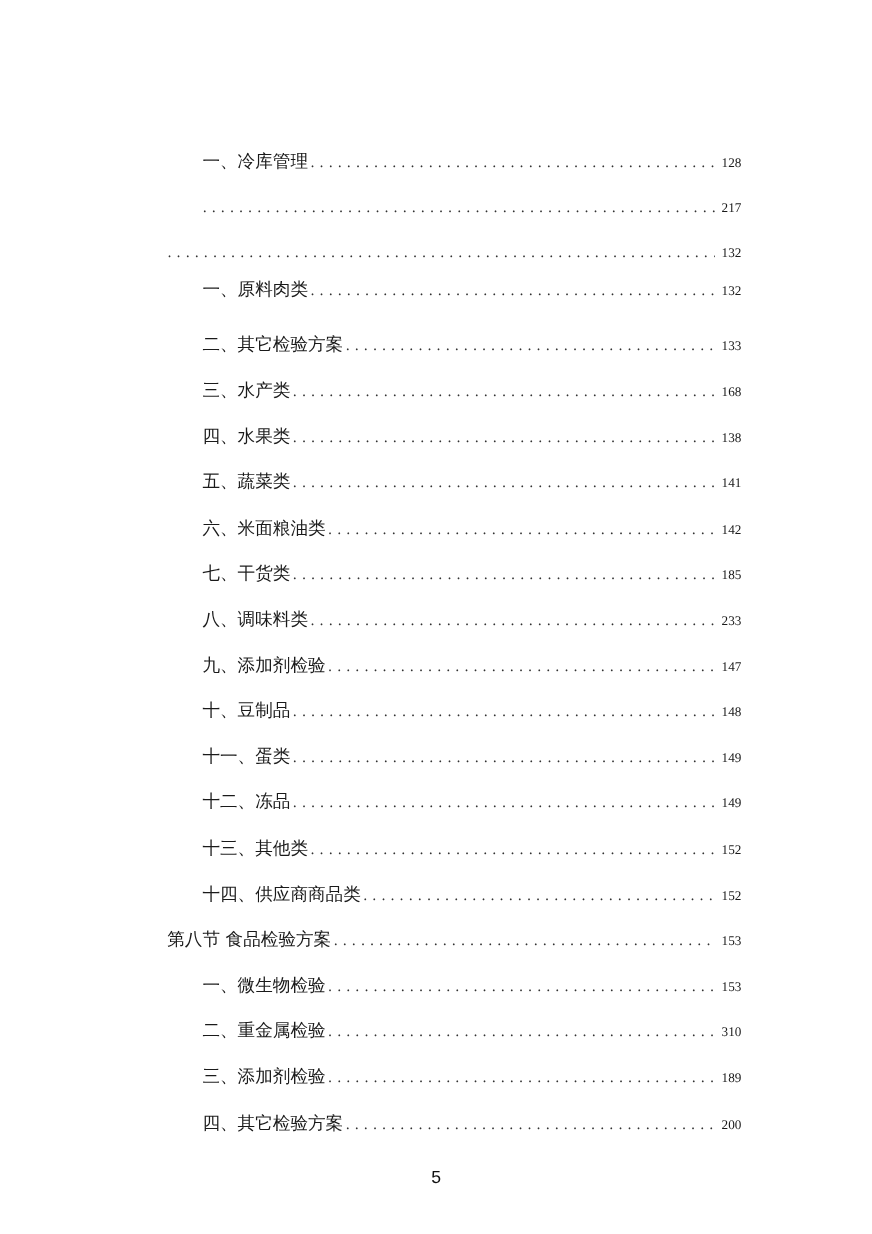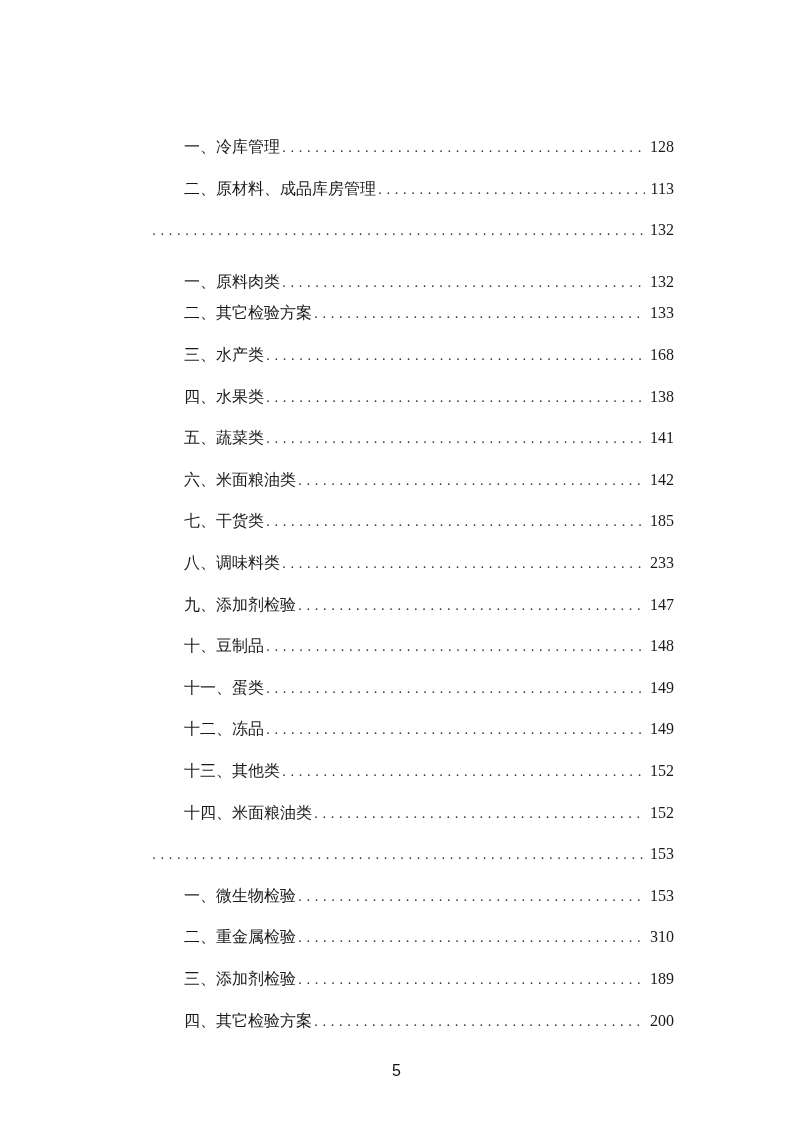--- a/index.html
+++ b/index.html
@@ -56,21 +56,21 @@
       text-align: left;
     }
     .toc-leader::before {
       content: ". . . . . . . . . . . . . . . . . . . . . . . . . . . . . . . . . . . . . . . . . . . . . . . . . . . . . . . . . . . . . . . . . . . . . . . . . . . . . . . . . . . . . . . . . . . . . . . . . . . . . . . . . . . . . . . . . . . . . . . . . . . . . . .";
       letter-spacing: 0;
     }
     .toc-page {
       flex: 0 0 auto;
       padding-left: 6px;
       font-family: "Liberation Serif", "DejaVu Serif", serif;
-      font-size: 16px;
+      font-size: 12px;
     }
     .page-number {
       position: absolute;
       left: 0;
       width: 793px;
       top: 1032px;
       text-align: center;
       font-family: "Liberation Sans", "DejaVu Sans", sans-serif;
       font-size: 16px;
       color: #111;
@@ -82,31 +82,30 @@
 <div class="page">
   <div class="toc">
 
     <div class="toc-entry level-2" style="top:9px">
       <span class="toc-title">一、冷库管理</span>
       <span class="toc-leader"></span>
       <span class="toc-page">128</span>
     </div>
 
     <div class="toc-entry level-2" style="top:51px">
-      <span class="toc-title">二、原材料、成品库房管理</span>
-      <span class="toc-leader"></span>
-      <span class="toc-page">113</span>
+      <span class="toc-leader"></span>
+      <span class="toc-page">217</span>
     </div>
 
     <div class="toc-entry level-1" style="top:92px">
       <span class="toc-leader"></span>
       <span class="toc-page">132</span>
     </div>
 
-    <div class="toc-entry level-2" style="top:144px">
+    <div class="toc-entry level-2" style="top:125px">
       <span class="toc-title">一、原料肉类</span>
       <span class="toc-leader"></span>
       <span class="toc-page">132</span>
     </div>
 
     <div class="toc-entry level-2" style="top:175px">
       <span class="toc-title">二、其它检验方案</span>
       <span class="toc-leader"></span>
       <span class="toc-page">133</span>
     </div>
@@ -171,26 +170,27 @@
       <span class="toc-page">149</span>
     </div>
 
     <div class="toc-entry level-2" style="top:633px">
       <span class="toc-title">十三、其他类</span>
       <span class="toc-leader"></span>
       <span class="toc-page">152</span>
     </div>
 
     <div class="toc-entry level-2" style="top:675px">
-      <span class="toc-title">十四、米面粮油类</span>
+      <span class="toc-title">十四、供应商商品类</span>
       <span class="toc-leader"></span>
       <span class="toc-page">152</span>
     </div>
 
     <div class="toc-entry level-1" style="top:716px">
+      <span class="toc-title">第八节 食品检验方案</span>
       <span class="toc-leader"></span>
       <span class="toc-page">153</span>
     </div>
 
     <div class="toc-entry level-2" style="top:758px">
       <span class="toc-title">一、微生物检验</span>
       <span class="toc-leader"></span>
       <span class="toc-page">153</span>
     </div>
 

